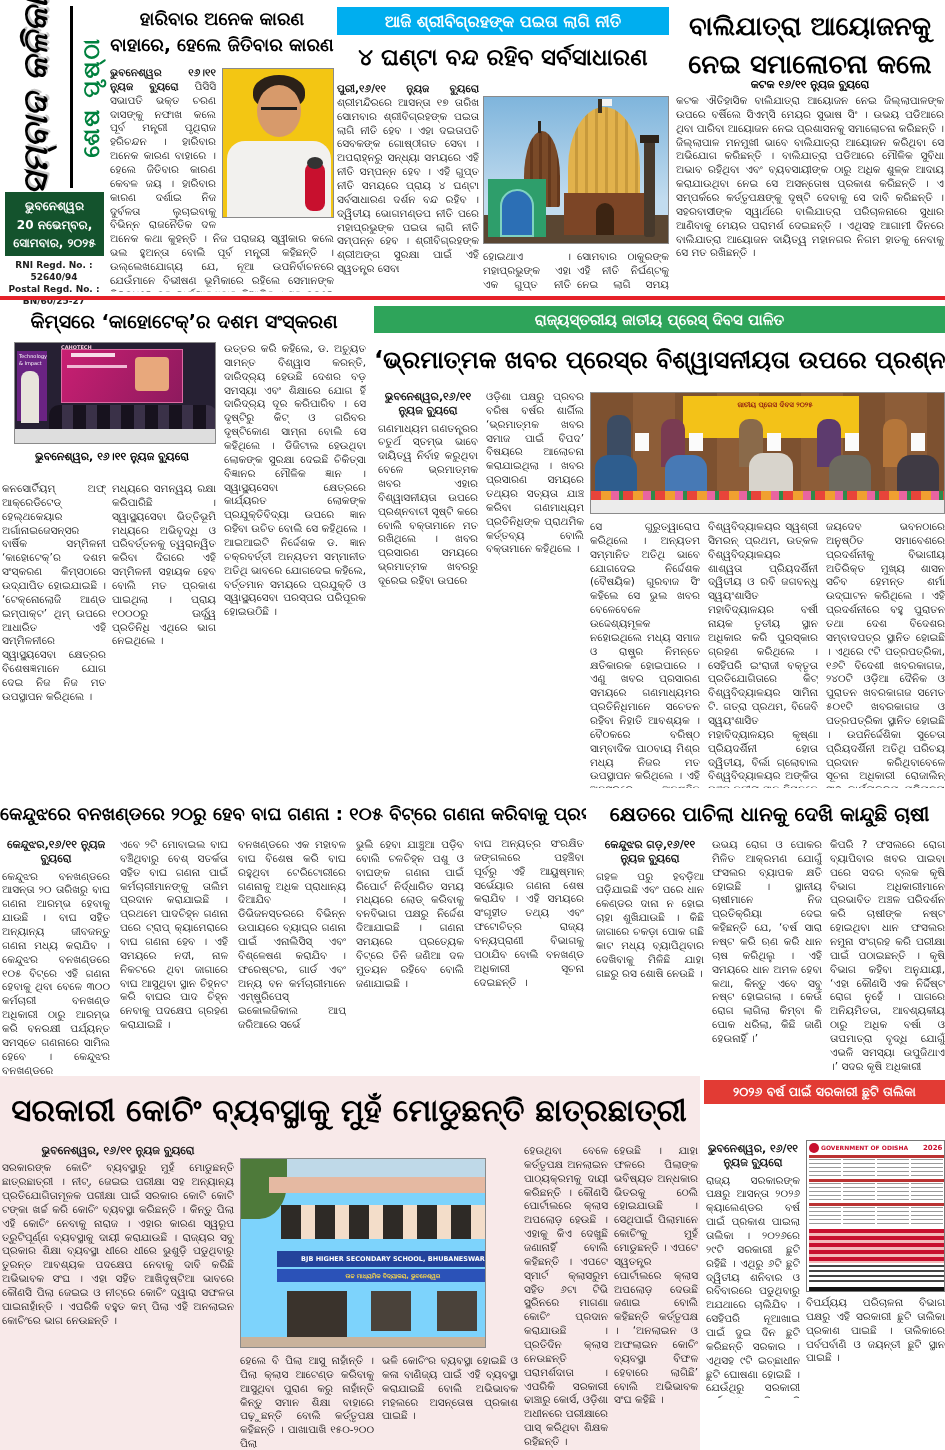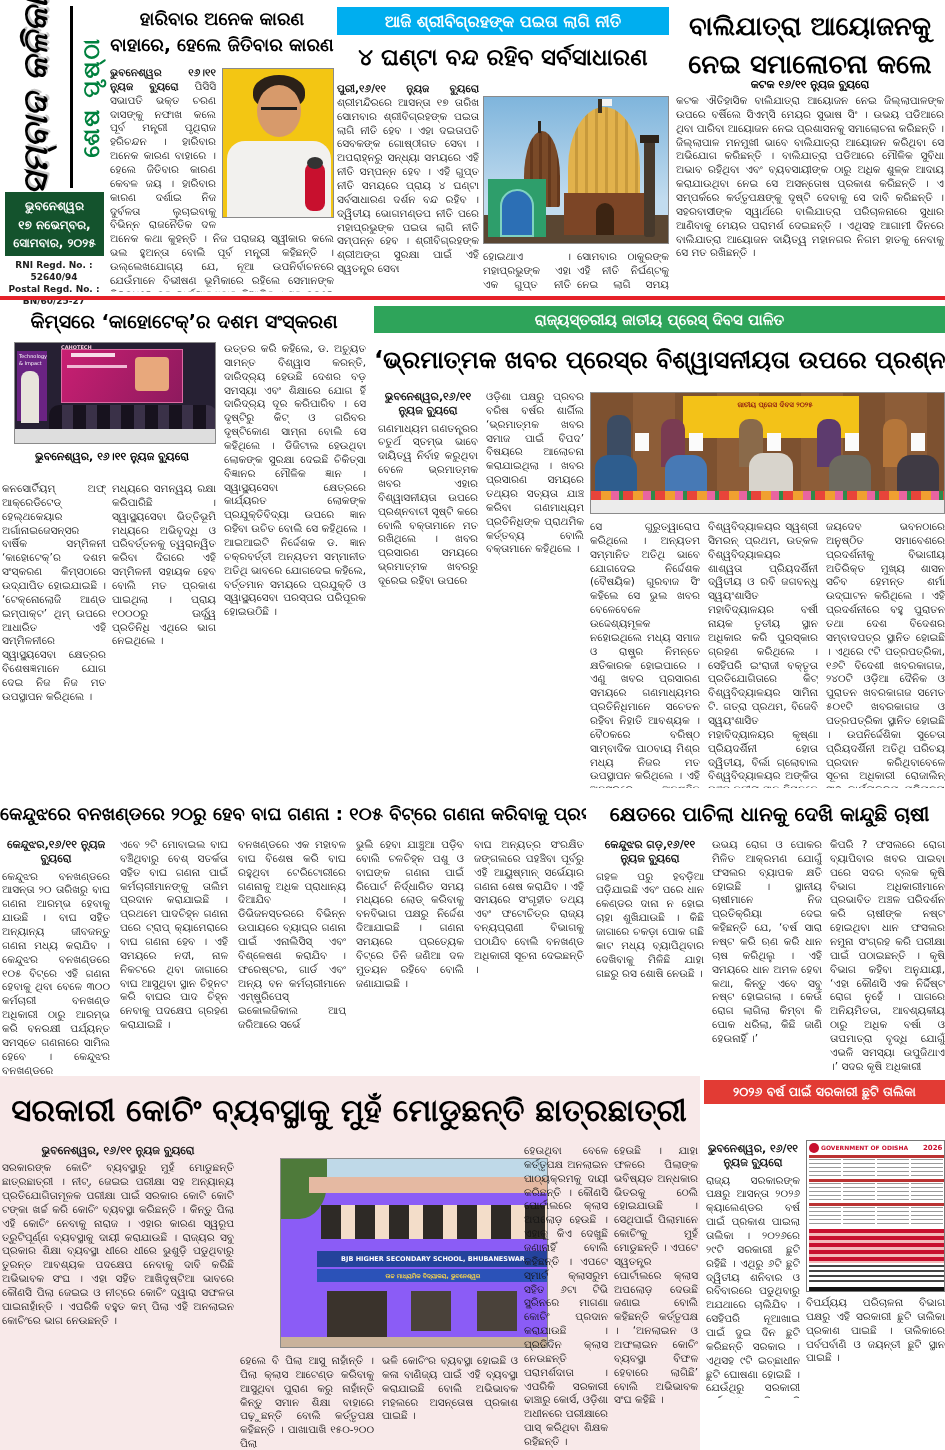--- a/index.html
+++ b/index.html
@@ -25,21 +25,21 @@
   <div class="abs" style="left:2px;top:4px;width:66px;height:186px;display:flex;align-items:center;justify-content:center;">
     <span class="vert" style="font-family:'DejaVu Serif',serif;font-weight:bold;font-style:italic;font-size:34px;color:#000;text-shadow:2px 2px 0 #c9c9c9;">ସମ୍ବାଦ କଳିକା</span>
   </div>
   <div class="abs" style="left:70px;top:6px;width:3px;height:182px;background:#000;"></div>
   <div class="abs" style="left:75px;top:4px;width:32px;height:186px;display:flex;align-items:center;justify-content:center;">
     <span class="vert" style="font-weight:800;font-size:23px;color:#00813E;letter-spacing:2px;">ଶେଷ ପୃଷ୍ଠା</span>
   </div>
   <div class="abs" style="left:5px;top:192px;width:99px;height:64px;background:#14532d;color:#fff;text-align:center;
        font-weight:700;font-size:12px;line-height:1.55;padding-top:5px;box-sizing:border-box;">
     <div>ଭୁବନେଶ୍ୱର</div>
-    <div>୧୭ ନଭେମ୍ବର,</div>
+    <div>20 ନଭେମ୍ବର,</div>
     <div>ସୋମବାର, ୨୦୨୫</div>
   </div>
   <div class="abs" style="left:0px;top:259px;width:108px;text-align:center;font-size:9px;font-weight:700;color:#222;line-height:1.35;">
     <div>RNI Regd. No. : 52640/94</div>
     <div>Postal Regd. No. : BN/60/25-27</div>
   </div>
 
   <div class="h" style="left:110px;top:6px;width:224px;height:56px;font-size:18px;line-height:1.45;">ହାରିବାର ଅନେକ କାରଣ ବାହାରେ, ହେଲେ ଜିତିବାର କାରଣ କେବଳ ଜୟ</div>
   <div class="c" style="left:110px;top:66px;width:224px;height:226px;">
     <div class="ph" style="position:relative;float:right;width:112px;height:150px;margin:2px 0 4px 6px;background:#F3C613;">
@@ -133,37 +133,37 @@
   <div class="c" style="left:826px;top:520px;width:119px;height:268px;">ଜୟଦେବ ଭବନଠାରେ ଅନୁଷ୍ଠିତ ସମାବେଶରେ ପ୍ରଦର୍ଶନୀକୁ ବିଭାଗୀୟ ଅତିରିକ୍ତ ମୁଖ୍ୟ ଶାସନ ସଚିବ ହେମନ୍ତ ଶର୍ମା ଉଦ୍‌ଘାଟନ କରିଥିଲେ । ଏହି ପ୍ରଦର୍ଶନୀରେ ବହୁ ପୁରାତନ ତଥା ଦେଶ ବିଦେଶର ସମ୍ବାଦପତ୍ର ସ୍ଥାନିତ ହୋଇଛି । ଏଥିରେ ୯ଟି ପତ୍ରପତ୍ରିକା, ୧୬ଟି ବିଦେଶୀ ଖବରକାଗଜ, ୨୪୦ଟି ଓଡ଼ିଆ ଦୈନିକ ଓ ପୁରାତନ ଖବରକାଗଜ ସମେତ ୫୦୧ଟି ଖବରକାଗଜ ଓ ପତ୍ରପତ୍ରିକା ସ୍ଥାନିତ ହୋଇଛି । ଉପନିର୍ଦ୍ଦେଶିକା ସୁଚେତା ପ୍ରିୟଦର୍ଶିନୀ ଅତିଥି ପରିଚୟ ପ୍ରଦାନ କରିଥିବାବେଳେ ସୂଚନା ଅଧିକାରୀ ରୋଜାଲିନ୍ ସାହୁ କାର୍ଯ୍ୟକ୍ରମ ପରିଚାଳନା କରିଥିଲେ । କାର୍ଯ୍ୟକ୍ରମରେ ବିଭାଗୀୟ ଅଧିକାରୀମାନଙ୍କ ସମେତ ବହୁ ଗଣମାଧ୍ୟମ ପ୍ରତିନିଧି ଏବଂ ବୁଦ୍ଧିଜୀବୀ ଯୋଗଦେଇଥିଲେ ।</div>
 
   <div class="h" style="left:0px;top:796px;width:586px;height:36px;font-size:18px;line-height:36px;white-space:nowrap;">କେନ୍ଦୁଝରେ ବନଖଣ୍ଡରେ ୨୦ରୁ ହେବ ବାଘ ଗଣନା : ୧୦୫ ବିଟ୍‌ରେ ଗଣନା କରିବାକୁ ପ୍ରସ୍ତୁତ ୩୦୦ କର୍ମଚାରୀ</div>
   <div class="c" style="left:2px;top:838px;width:108px;height:238px;">
     <span class="dlc">କେନ୍ଦୁଝର,୧୬/୧୧ ନ୍ୟୁଜ ବ୍ୟୁରୋ</span>
     <span>କେନ୍ଦୁଝର ବନଖଣ୍ଡରେ ଆସନ୍ତା ୨୦ ତାରିଖରୁ ବାଘ ଗଣନା ଆରମ୍ଭ ହେବାକୁ ଯାଉଛି । ବାଘ ସହିତ ଅନ୍ୟାନ୍ୟ ଜୀବଜନ୍ତୁ ଗଣନା ମଧ୍ୟ କରାଯିବ । କେନ୍ଦୁଝର ବନଖଣ୍ଡରେ ୧୦୫ ବିଟ୍‌ରେ ଏହି ଗଣନା ହେବାକୁ ଥିବା ବେଳେ ୩୦୦ କର୍ମଚାରୀ ବନଖଣ୍ଡ ଅଧିକାରୀ ଠାରୁ ଆରମ୍ଭ କରି ବନରକ୍ଷୀ ପର୍ଯ୍ୟନ୍ତ ସମସ୍ତେ ଗଣନାରେ ସାମିଲ ହେବେ । କେନ୍ଦୁଝର ବନଖଣ୍ଡରେ</span>
   </div>
   <div class="c" style="left:120px;top:838px;width:108px;height:238px;">ଏବେ ୨ଟି ମୋବାଇଲ ବାଘ ବଞ୍ଚିଥିବାରୁ ବେଶ୍ ସତର୍କତା ସହିତ ବାଘ ଗଣନା ପାଇଁ କର୍ମଚାରୀମାନଙ୍କୁ ତାଲିମ ପ୍ରଦାନ କରାଯାଇଛି । ପ୍ରଥମେ ପାଦଚିହ୍ନ ଗଣନା ପରେ ଟ୍ରାପ୍ କ୍ୟାମେରାରେ ବାଘ ଗଣନା ହେବ । ଏହି ସମୟରେ ନଦୀ, ନାଳ ନିକଟରେ ଥିବା ଜାଗାରେ ବାଘ ଆସୁଥିବା ସ୍ଥାନ ଚିହ୍ନଟ କରି ବାଘର ପାଦ ଚିହ୍ନ ନେବାକୁ ପଦକ୍ଷେପ ଗ୍ରହଣ କରାଯାଇଛି ।</div>
   <div class="c" style="left:238px;top:838px;width:108px;height:238px;">ବନଖଣ୍ଡରେ ଏକ ମହାବଳ ବାଘ ବିଶେଷ କରି ବାଘ ରହୁଥିବା ଟେରିଟୋରୀରେ ଗଣନାକୁ ଅଧିକ ପ୍ରାଧାନ୍ୟ ଦିଆଯିବ । ଡିଭିଜନସ୍ତରରେ ବିଭିନ୍ନ ଉପାୟରେ ବ୍ୟାଘ୍ର ଗଣନା ପାଇଁ ଏନାଲିସିସ୍ ଏବଂ ବିଶ୍ଳେଷଣ କରାଯିବ । ଫରେଷ୍ଟର, ଗାର୍ଡ ଏବଂ ଅନ୍ୟ ବନ କର୍ମଚାରୀମାନେ ଏମ୍‌ଷ୍ଟ୍ରିପେସ୍ ଇକୋଲଜିକାଲ ଆପ୍ ଜରିଆରେ ସର୍ଭେ</div>
   <div class="c" style="left:356px;top:838px;width:108px;height:238px;">ଭୁଲି ହେବା ଯାଞ୍ଚୁଆ ପଡ଼ିବ ବୋଲି ଚଳଚିହ୍ନ ପଶୁ ଓ ବାଘଙ୍କ ଗଣନା ପାଇଁ ରିପୋର୍ଟ ନିର୍ଦ୍ଧାରିତ ସମୟ ମଧ୍ୟରେ ଲୋଡ୍ କରିବାକୁ ବନବିଭାଗ ପକ୍ଷରୁ ନିର୍ଦ୍ଦେଶ ଦିଆଯାଇଛି । ଗଣନା ସମୟରେ ପ୍ରତ୍ୟେକ ବିଟ୍‌ରେ ତିନି ଜଣିଆ ଦଳ ମୁତୟନ ରହିବେ ବୋଲି ଜଣାଯାଇଛି ।</div>
-  <div class="c" style="left:474px;top:838px;width:110px;height:238px;">ବାଘ ଅନ୍ୟତ୍ର ସଂରକ୍ଷିତ ଜଙ୍ଗଲରେ ପହଞ୍ଚିବା ପୂର୍ବରୁ ଏହି ଆୟୁଷ୍ମାନ୍ ସର୍ଭେୟାର ଗଣନା ଶେଷ କରାଯିବ । ଏହି ସମୟରେ ସଂଗୃହୀତ ତଥ୍ୟ ଏବଂ ଫଟୋଚିତ୍ର ରାଜ୍ୟ ବନ୍ୟପ୍ରାଣୀ ବିଭାଗକୁ ପଠାଯିବ ବୋଲି ବନଖଣ୍ଡ ଅଧିକାରୀ ସୂଚନା ଦେଇଛନ୍ତି ।</div>
+  <div class="c" style="left:474px;top:838px;width:110px;height:238px;font-family:Liberation Mono, monospace;">ବାଘ ଅନ୍ୟତ୍ର ସଂରକ୍ଷିତ ଜଙ୍ଗଲରେ ପହଞ୍ଚିବା ପୂର୍ବରୁ ଏହି ଆୟୁଷ୍ମାନ୍ ସର୍ଭେୟାର ଗଣନା ଶେଷ କରାଯିବ । ଏହି ସମୟରେ ସଂଗୃହୀତ ତଥ୍ୟ ଏବଂ ଫଟୋଚିତ୍ର ରାଜ୍ୟ ବନ୍ୟପ୍ରାଣୀ ବିଭାଗକୁ ପଠାଯିବ ବୋଲି ବନଖଣ୍ଡ ଅଧିକାରୀ ସୂଚନା ଦେଇଛନ୍ତି ।</div>
 
   <div class="h" style="left:594px;top:796px;width:351px;height:36px;font-size:20px;line-height:36px;">କ୍ଷେତରେ ପାଚିଲା ଧାନକୁ ଦେଖି କାନ୍ଦୁଛି ଚାଷୀ</div>
   <div class="c" style="left:596px;top:838px;width:108px;height:238px;">
     <span class="dlc">କେନ୍ଦୁଝର ଗଡ଼,୧୬/୧୧ ନ୍ୟୁଜ ବ୍ୟୁରୋ</span>
     <span>ଗହଳ ପରୁ ହବଡ଼ିଆ ପଡ଼ିଯାଇଛି ଏବଂ ପରେ ଧାନ କେଣ୍ଡର ଦାନା ନ ହୋଇ ଚାହା ଶୁଖିଯାଉଛି । କିଛି ଜାଗାରେ ଚକଡ଼ା ପୋକ ଗଛି କାଟ ମଧ୍ୟ ବ୍ୟାପିଥିବାର ଦେଖିବାକୁ ମିଳିଛି ଯାହା ଗଛରୁ ରସ ଶୋଷି ନେଉଛି ।</span>
   </div>
   <div class="c" style="left:712px;top:838px;width:110px;height:238px;">ଉଭୟ ରୋଗ ଓ ପୋକର ମିଳିତ ଆକ୍ରମଣ ଯୋଗୁଁ ଫସଲର ବ୍ୟାପକ କ୍ଷତି ହୋଇଛି । ସ୍ଥାନୀୟ ଚାଷୀମାନେ ନିଜ ପ୍ରତିକ୍ରିୟା ଦେଇ କହିଛନ୍ତି ଯେ, ‘ବର୍ଷ ସାରା ନଷ୍ଟ କରି ଋଣ କରି ଧାନ ଚାଷ କରିଥିଲୁ । ଏହି ସମୟରେ ଧାନ ଅମଳ ହେବା କଥା, କିନ୍ତୁ ଏବେ ସବୁ ନଷ୍ଟ ହୋଇଗଲା । କେଉଁ ରୋଗ ଲାଗିଲା କିମ୍ବା କି ପୋକ ଧରିଲା, କିଛି ଜାଣି ହେଉନାହିଁ ।’</div>
   <div class="c" style="left:830px;top:838px;width:115px;height:238px;">କିପରି ? ଫସଲରେ ରୋଗ ବ୍ୟାପିବାର ଖବର ପାଇବା ପରେ ସଦର ବ୍ଲକ କୃଷି ବିଭାଗ ଅଧିକାରୀମାନେ ପ୍ରଭାବିତ ଅଞ୍ଚଳ ପରିଦର୍ଶନ କରି ଚାଷୀଙ୍କ ନଷ୍ଟ ହୋଇଥିବା ଧାନ ଫସଲର ନମୁନା ସଂଗ୍ରହ କରି ପରୀକ୍ଷା ପାଇଁ ପଠାଇଛନ୍ତି । କୃଷି ବିଭାଗ କହିବା ଅନୁଯାୟୀ, ‘ଏହା କୌଣସି ଏକ ନିର୍ଦ୍ଦିଷ୍ଟ ରୋଗ ନୁହେଁ । ପାଗରେ ଅନିୟମିତତା, ଆବଶ୍ୟକୀୟ ଠାରୁ ଅଧିକ ବର୍ଷା ଓ ତାପମାତ୍ରା ବୃଦ୍ଧି ଯୋଗୁଁ ଏଭଳି ସମସ୍ୟା ଉପୁଜିଥାଏ ।’ ସଦର କୃଷି ଅଧିକାରୀ</div>
 
   <div class="abs" style="left:0;top:1076px;width:700px;height:374px;background:#F8E9E9;"></div>
   <div class="h" style="left:0px;top:1082px;width:698px;height:56px;font-size:31px;line-height:56px;white-space:nowrap;">ସରକାରୀ କୋଚିଂ ବ୍ୟବସ୍ଥାକୁ ମୁହଁ ମୋଡୁଛନ୍ତି ଛାତ୍ରଛାତ୍ରୀ</div>
   <div class="c" style="left:2px;top:1144px;width:232px;height:304px;">
     <span class="dlc">ଭୁବନେଶ୍ୱର, ୧୬/୧୧ ନ୍ୟୁଜ ବ୍ୟୁରୋ</span>
     <span>ସରକାରଙ୍କ କୋଚିଂ ବ୍ୟବସ୍ଥାରୁ ମୁହଁ ମୋଡୁଛନ୍ତି ଛାତ୍ରଛାତ୍ରୀ । ନୀଟ୍, ଜେଇଇ ପରୀକ୍ଷା ସହ ଅନ୍ୟାନ୍ୟ ପ୍ରତିଯୋଗିତାମୂଳକ ପରୀକ୍ଷା ପାଇଁ ସରକାର କୋଟି କୋଟି ଟଙ୍କା ଖର୍ଚ୍ଚ କରି କୋଚିଂ ବ୍ୟବସ୍ଥା କରିଛନ୍ତି । କିନ୍ତୁ ପିଲା ଏହି କୋଚିଂ ନେବାକୁ ନାରାଜ । ଏହାର କାରଣ ସ୍ୱରୂପ ତ୍ରୁଟିପୂର୍ଣ୍ଣ ବ୍ୟବସ୍ଥାକୁ ଦାୟୀ କରାଯାଉଛି । ରାଜ୍ୟର ସବୁ ପ୍ରକାର ଶିକ୍ଷା ବ୍ୟବସ୍ଥା ଧୀରେ ଧୀରେ ଭୁଶୁଡ଼ି ପଡୁଥିବାରୁ ତୁରନ୍ତ ଆବଶ୍ୟକ ପଦକ୍ଷେପ ନେବାକୁ ଦାବି କରିଛି ଅଭିଭାବକ ସଂଘ । ଏହା ସହିତ ଆଖିଦୃଷ୍ଟିଆ ଭାବରେ କୌଣସି ପିଲା ଜେଇଇ ଓ ନୀଟ୍‌ରେ କୋଚିଂ ଦ୍ୱାରା ସଫଳତା ପାଇନାହାଁନ୍ତି । ଏପରିକି ବହୁତ କମ୍ ପିଲା ଏହି ଅନଲାଇନ କୋଚିଂରେ ଭାଗ ନେଉଛନ୍ତି ।</span>
   </div>
-  <div class="ph" style="left:240px;top:1158px;width:268px;height:190px;background:#8b5cf6;margin-left:40px;">
+  <div class="ph" style="left:240px;top:1158px;width:246px;height:190px;background:#7dd3fc;">
     <div style="left:0;top:0;width:278px;height:24px;background:#BFD9E8;"></div>
     <div style="left:0;top:0;width:46px;height:60px;background:#4E7A3A;border-radius:0 0 60% 0;"></div>
     <div style="left:28px;top:18px;width:250px;height:16px;background:#E5B9A2;"></div>
     <div style="left:40px;top:46px;width:226px;height:34px;background:repeating-linear-gradient(90deg,#2E2A26 0 20px,#F3DDC9 20px 34px);"></div>
     <div style="left:36px;top:92px;width:232px;height:16px;background:#24439B;color:#fff;font-size:6.5px;font-weight:bold;text-align:center;line-height:16px;overflow:hidden;">BJB HIGHER SECONDARY SCHOOL, BHUBANESWAR</div>
     <div style="left:36px;top:110px;width:232px;height:13px;background:#2B52B8;color:#ffd94a;font-size:6px;font-weight:bold;text-align:center;line-height:13px;overflow:hidden;">ଉଚ୍ଚ ମାଧ୍ୟମିକ ବିଦ୍ୟାଳୟ, ଭୁବନେଶ୍ୱର</div>
     <div style="left:46px;top:132px;width:60px;height:46px;background:#3A332C;"></div>
     <div style="left:130px;top:132px;width:40px;height:40px;background:#4a423a;"></div>
     <div style="left:196px;top:132px;width:40px;height:40px;background:#4a423a;"></div>
     <div style="left:0;top:178px;width:278px;height:12px;background:#C9B29B;"></div>

